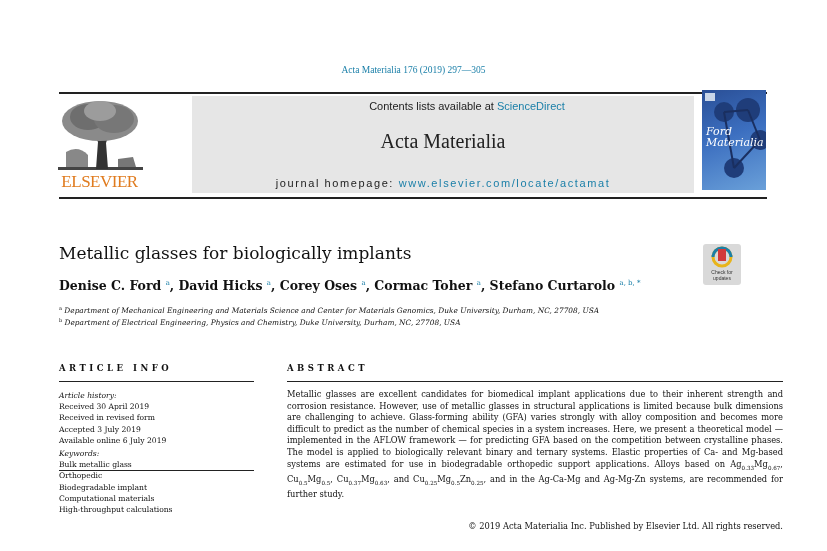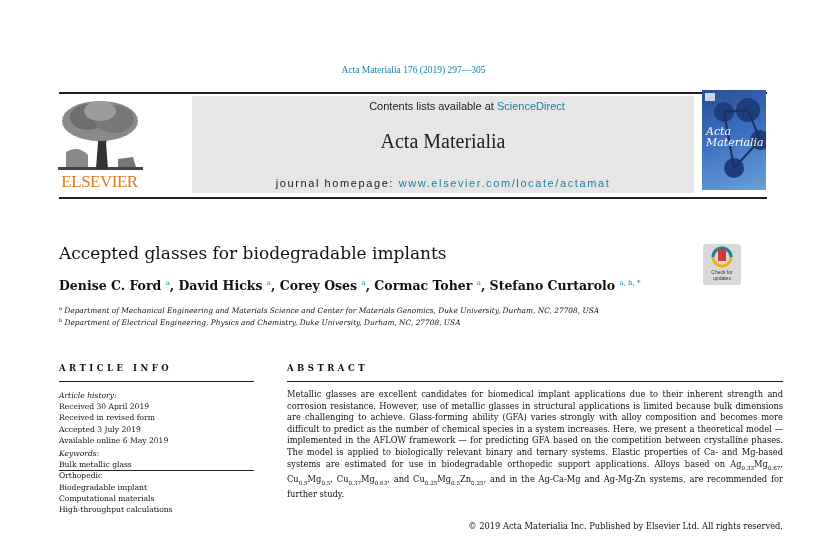--- a/index.html
+++ b/index.html
@@ -67,26 +67,26 @@
     <circle cx="46" cy="20" r="12" fill="#1f3d7a"></circle>
     <circle cx="58" cy="50" r="10" fill="#1f3d7a"></circle>
     <circle cx="32" cy="78" r="10" fill="#1f3d7a"></circle>
     <line x1="22" y1="22" x2="46" y2="20" stroke="#1a2f60" stroke-width="2"></line>
     <line x1="46" y1="20" x2="58" y2="50" stroke="#1a2f60" stroke-width="2"></line>
     <line x1="22" y1="22" x2="32" y2="78" stroke="#1a2f60" stroke-width="2"></line>
     <line x1="58" y1="50" x2="32" y2="78" stroke="#1a2f60" stroke-width="2"></line>
     <rect x="3" y="3" width="10" height="8" fill="#c9d6e8"></rect>
   </svg>
   <div class="cover-title">
-    <div>Acta</div>
+    <div>Ford</div>
     <div>Materialia</div>
   </div>
 </div>
 
-<div class="abs article-title">Accepted glasses for biodegradable implants</div>
+<div class="abs article-title">Metallic glasses for biologically implants</div>
 
 <div class="abs check">
   <svg width="38" height="24" style="position:absolute;left:0;top:2px">
     <circle cx="19" cy="11" r="9" fill="none" stroke="#e8b41a" stroke-width="3"></circle>
     <path d="M10 11 A9 9 0 0 1 28 11" fill="none" stroke="#1a7fa8" stroke-width="3"></path>
     <rect x="15" y="3" width="8" height="12" fill="#d23a3a"></rect>
   </svg>
   <div style="position:absolute;left:0;top:25px;width:38px;text-align:center;font-family:'Liberation Sans',sans-serif;font-size:5px;line-height:6px;color:#333;">
     <div>Check for</div>
     <div>updates</div>
@@ -108,21 +108,21 @@
   <sup>b</sup> <span>Department of Electrical Engineering, Physics and Chemistry, Duke University, Durham, NC, 27708, USA</span>
 </div>
 
 <div class="abs section-head" style="left:59px; top:363px;">ARTICLE INFO</div>
 <div class="abs" style="left:59px; top:381px; width:195px; height:1px; background:#222;"></div>
 <div class="abs info-col">
   <div class="label">Article history:</div>
   <div>Received 30 April 2019</div>
   <div>Received in revised form</div>
   <div>Accepted 3 July 2019</div>
-  <div>Available online 6 May 2019</div>
+  <div>Available online 6 July 2019</div>
 </div>
 <div class="abs" style="left:59px; top:470px; width:195px; height:1px; background:#222;"></div>
 <div class="abs info-col" style="top:448px;">
   <div class="label">Keywords:</div>
   <div>Bulk metallic glass</div>
   <div>Orthopedic</div>
   <div>Biodegradable implant</div>
   <div>Computational materials</div>
   <div>High-throughput calculations</div>
 </div>

